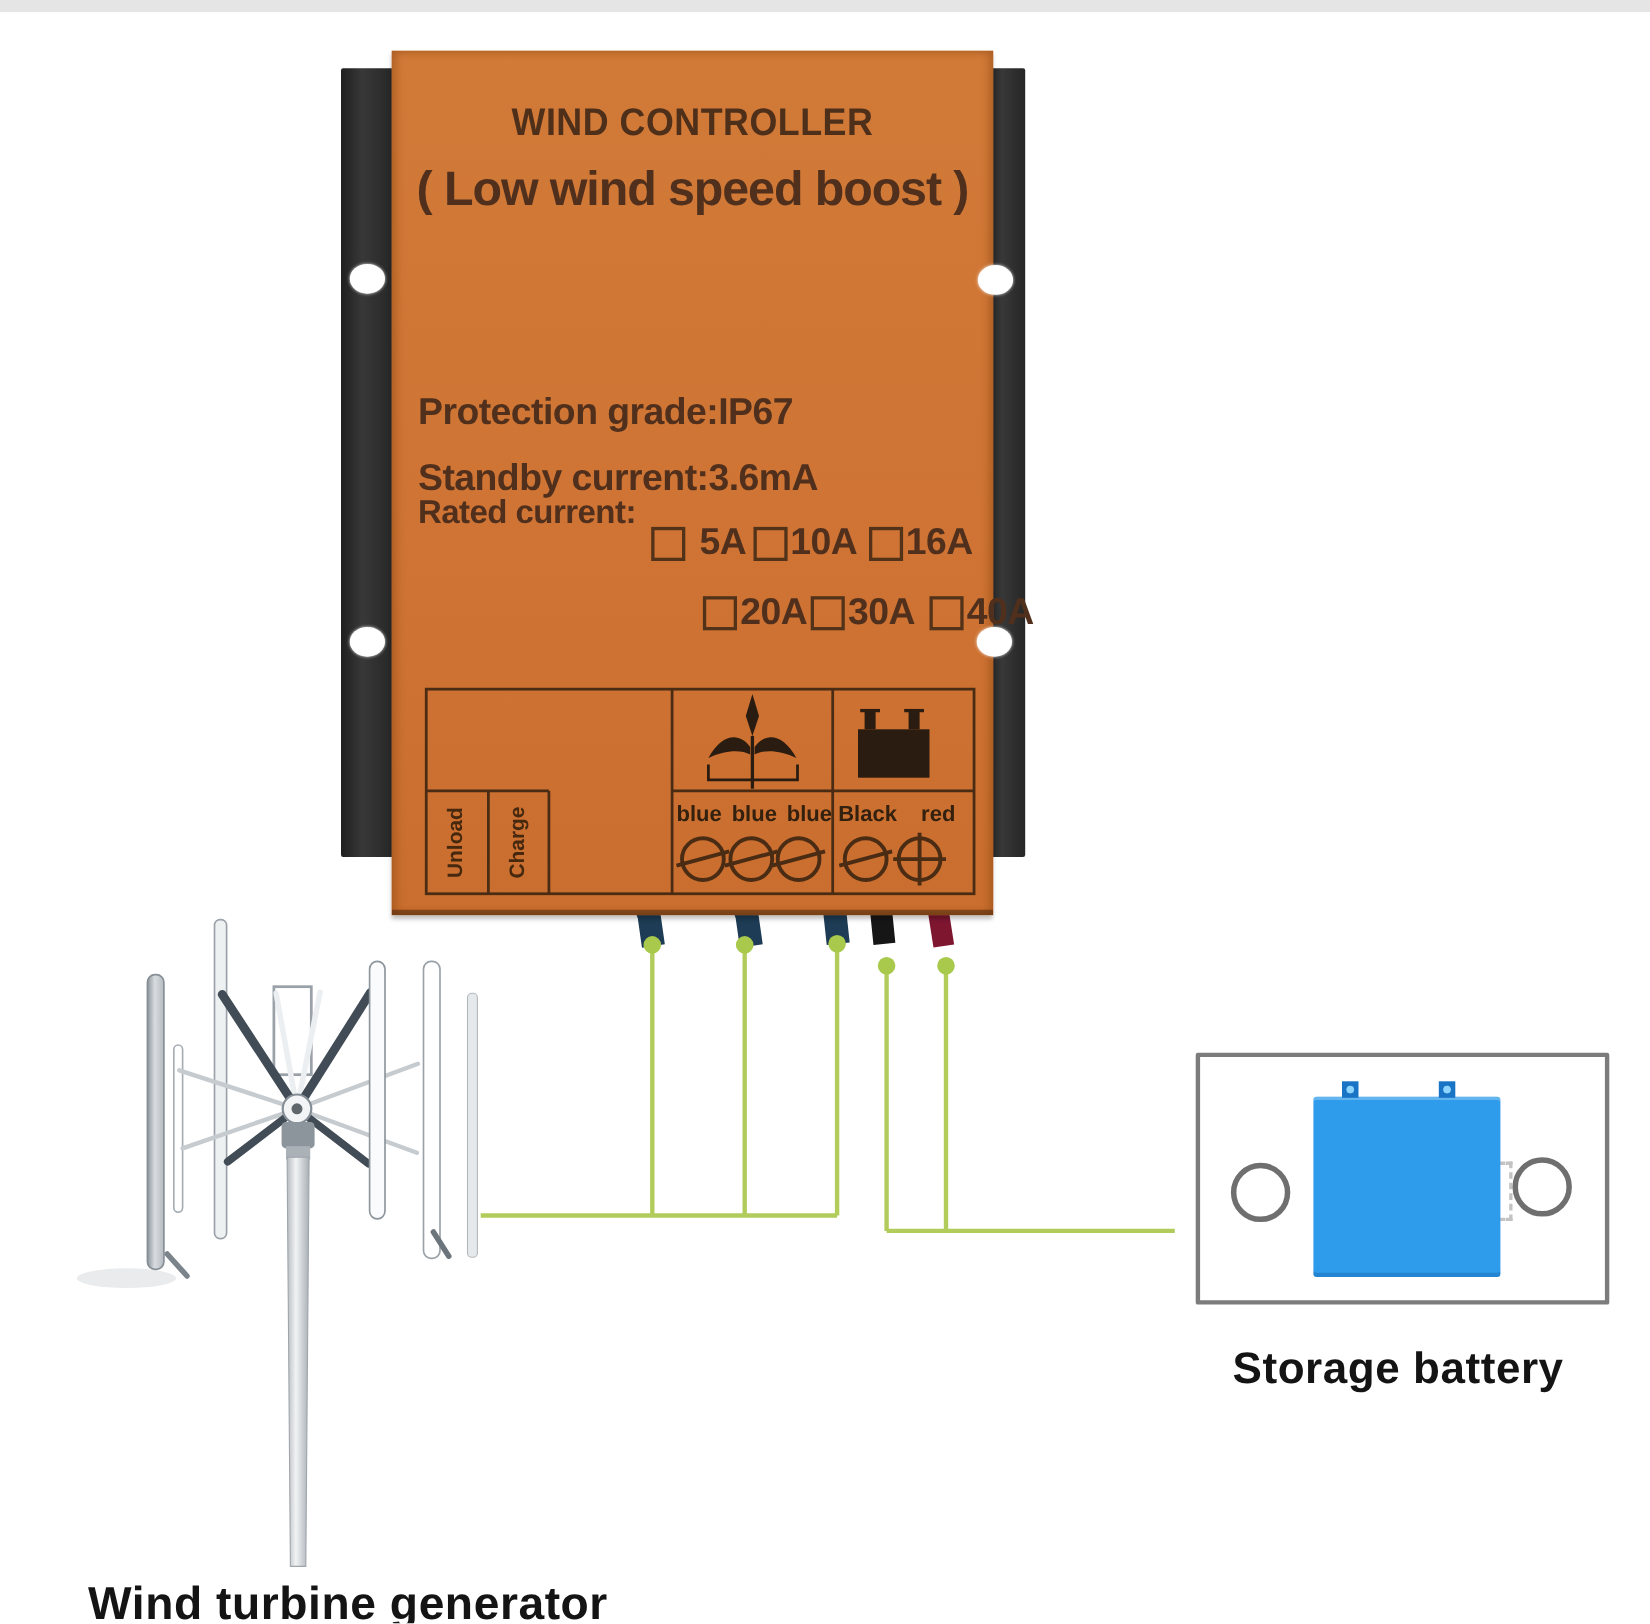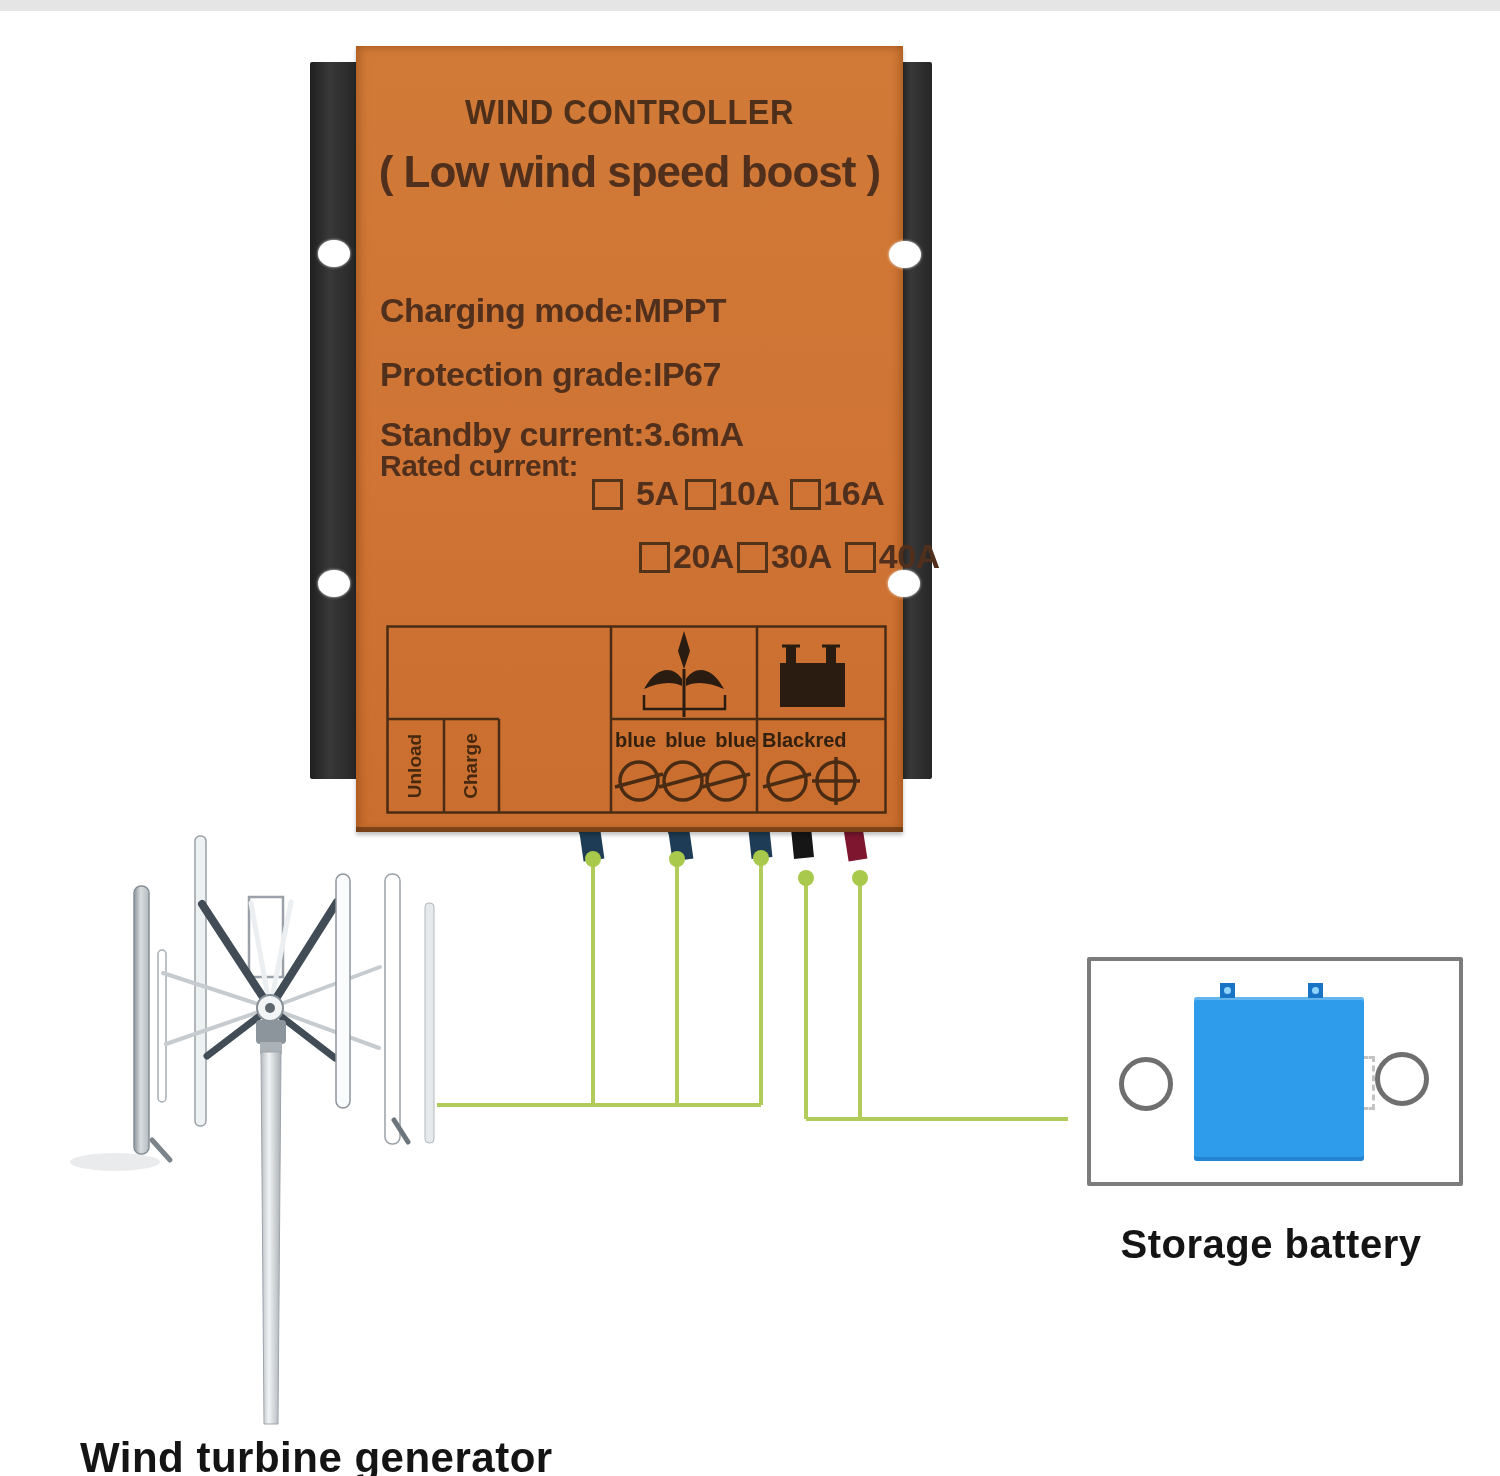--- a/index.html
+++ b/index.html
@@ -139,21 +139,20 @@
         <circle cx="860" cy="878" r="8"></circle>
     </g>
   </svg>
 
   <div id="bracket-left" class="abs bracket"></div>
   <div id="bracket-right" class="abs bracket"></div>
 
   <div id="panel" class="abs">
     <div id="ctl-title" class="ptext">WIND CONTROLLER</div>
     <div id="ctl-subtitle" class="ptext">( Low wind speed boost )</div>
-    <div id="spec-1" class="ptext spec">Charging mode:MPPT</div>
     <div id="spec-2" class="ptext spec">Protection grade:IP67</div>
     <div id="spec-3" class="ptext spec">Standby current:3.6mA</div>
     <div id="rated-label" class="ptext">Rated current:</div>
 
     <div id="cbrow-1" class="cbrow">
       <span class="cb" style="margin-right:13px"></span>
       <span>5A</span>
       <span class="cb" style="margin-left:7px;margin-right:2px"></span>
       <span>10A</span>
       <span class="cb" style="margin-left:11px;margin-right:2px"></span>
@@ -215,21 +214,21 @@
     </svg>
 
     <div class="vlabel" style="left:17px;top:709px">Unload</div>
     <div class="vlabel" style="left:73px;top:709px">Charge</div>
 
     <div class="wirewords" style="left:259px;top:683px;gap:9px">
       <span>blue</span>
       <span>blue</span>
       <span>blue</span>
     </div>
-    <div class="wirewords" style="left:406px;top:683px;">
+    <div class="wirewords" style="left:406px;top:683px;gap:22px">
       <span>Black</span>
       <span>red</span>
     </div>
   </div>
 
   <div class="abs hole" style="left:318px;top:240px"></div>
   <div class="abs hole" style="left:318px;top:570px"></div>
   <div class="abs hole" style="left:889px;top:241px"></div>
   <div class="abs hole" style="left:888px;top:570px"></div>
 

